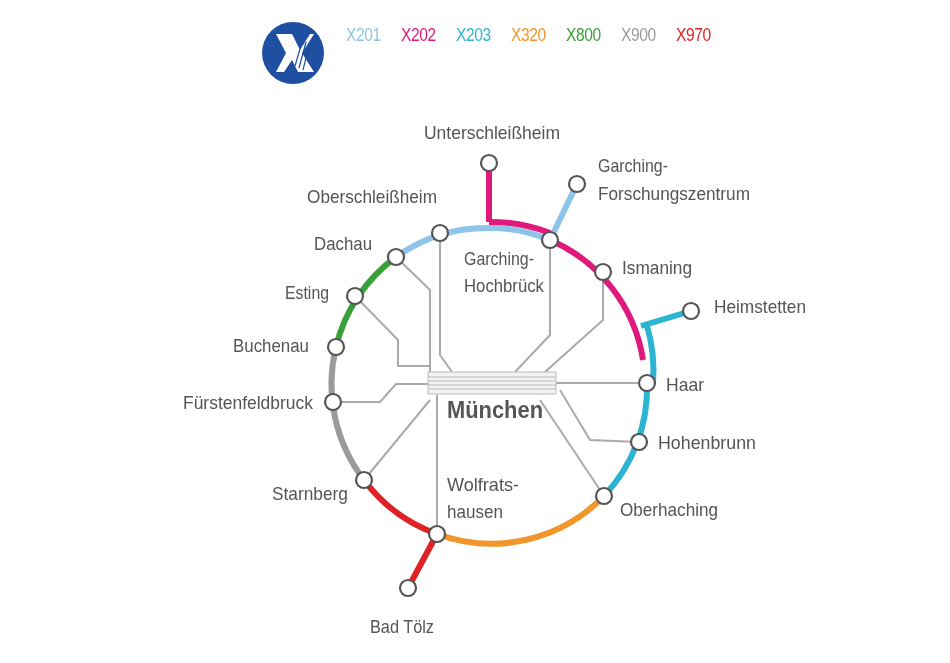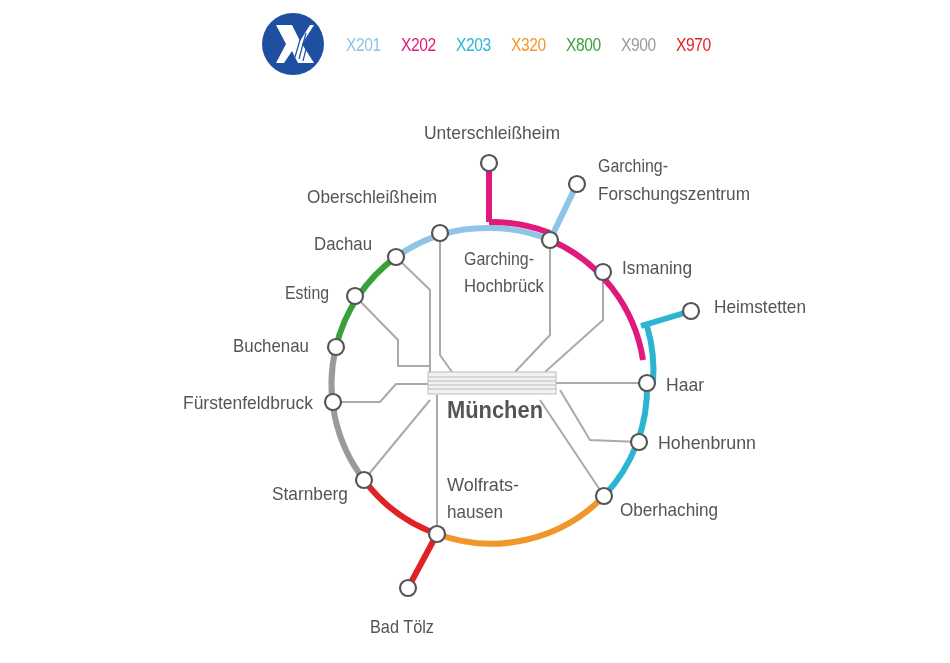--- a/index.html
+++ b/index.html
@@ -1,18 +1,18 @@
 <!DOCTYPE html>
 <html><head>
 <meta charset="utf-8">
 <style>
   html, body { margin:0; padding:0; background:#ffffff; }
   body { width:950px; height:663px; position:relative; overflow:hidden;
          font-family:"Liberation Sans", sans-serif; }
-  .legend { position:absolute; left:262px; top:14px; height:60px; display:flex; align-items:center; }
+  .legend { position:absolute; left:262px; top:22px; height:60px; display:flex; }
   .logo { width:62px; height:62px; }
   .codes { display:flex; gap:9px; margin-left:22px; margin-top:2px; }
   .code { font-family:"Liberation Sans Narrow","Liberation Sans", sans-serif; font-size:19px;
           letter-spacing:-0.5px; transform:scaleX(0.82); transform-origin:left center; width:46px; }
   .map { position:absolute; left:0; top:0; }
   .lbl { font-family:"Liberation Sans", sans-serif; fill:#555555; font-size:19px; }
   .lbl-center { font-family:"Liberation Sans", sans-serif; fill:#555555; font-size:24px; font-weight:bold; }
 </style>
 </head>
 <body>

